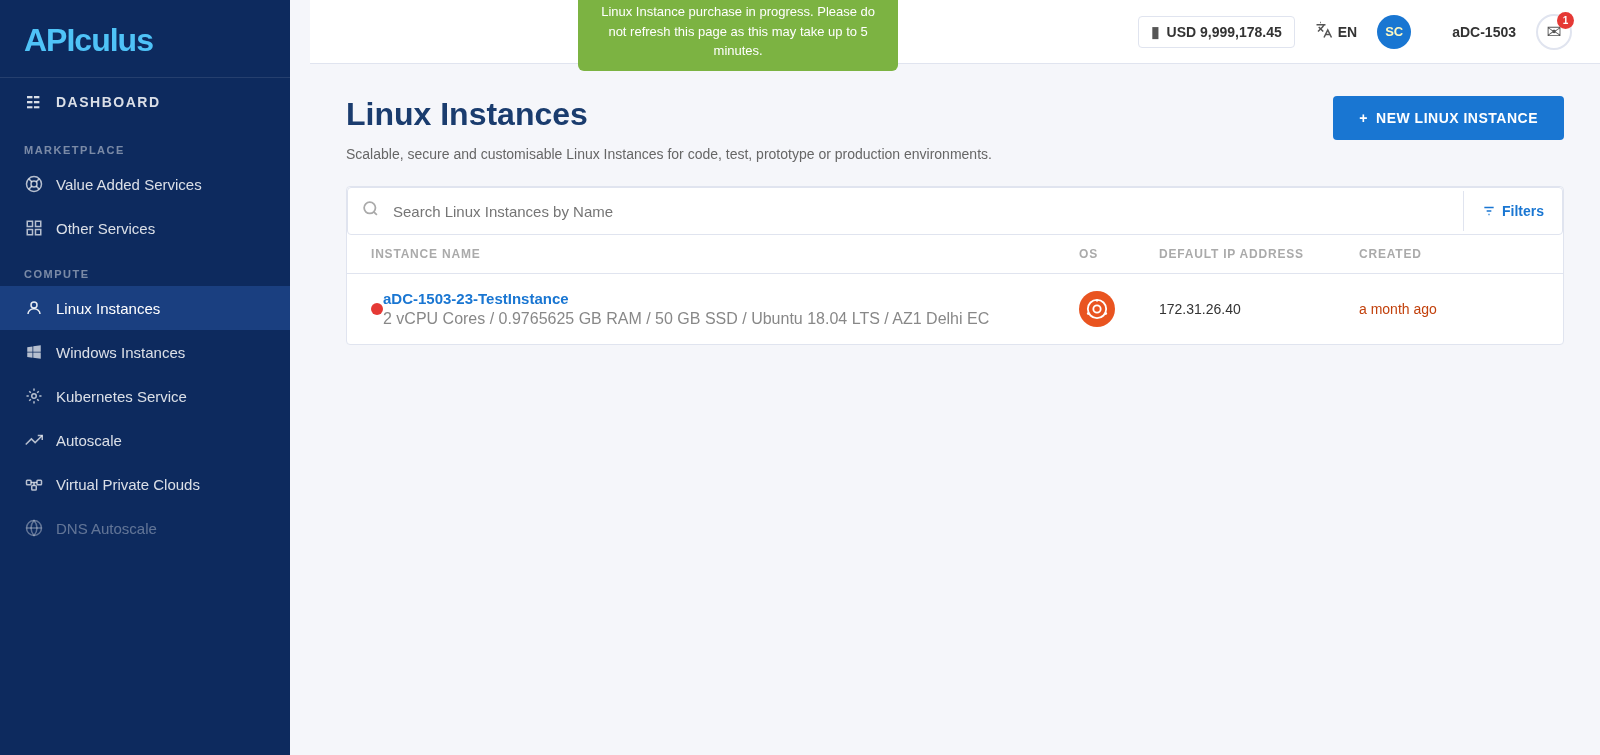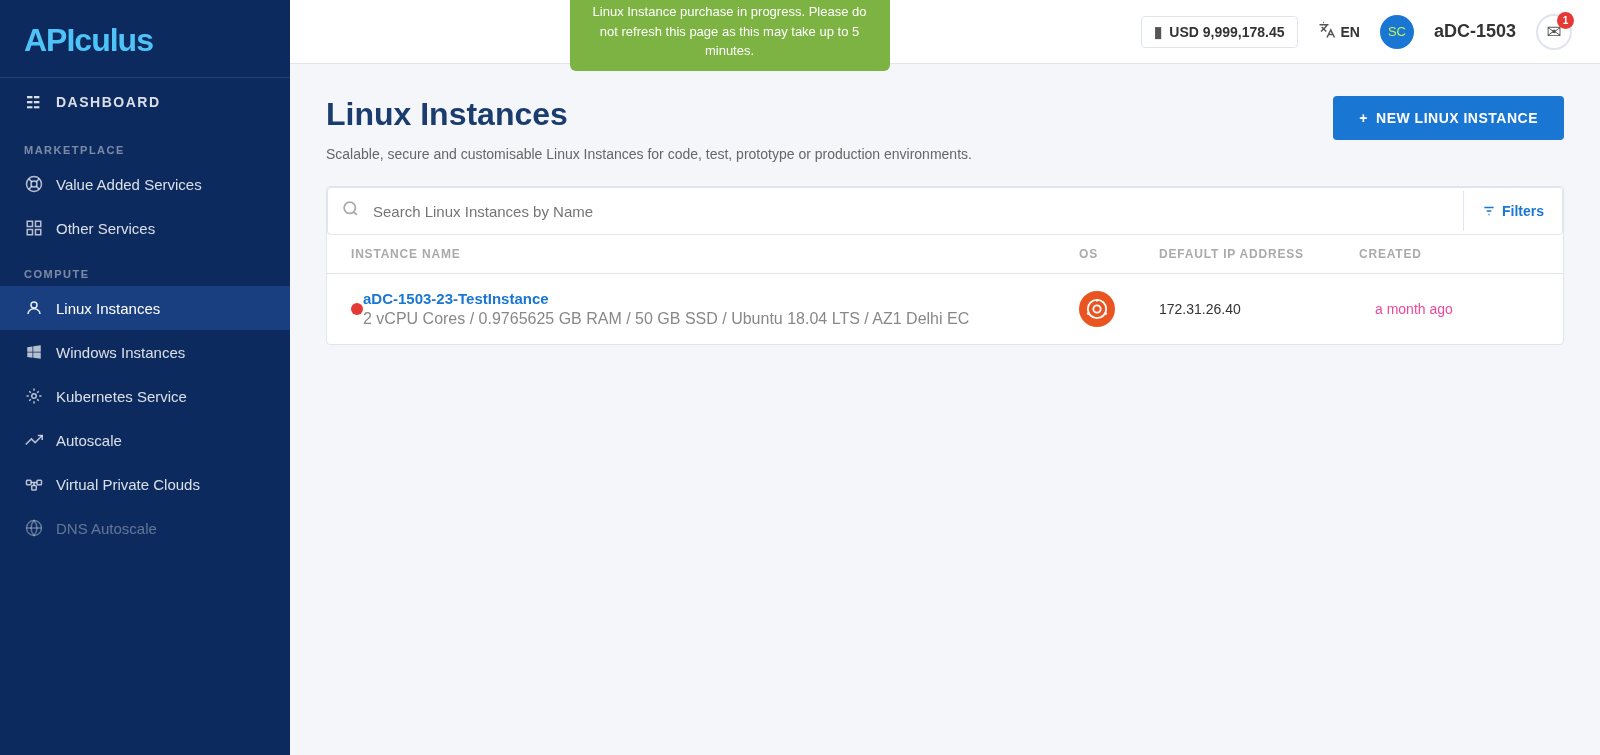--- a/index.html
+++ b/index.html
@@ -70,20 +70,21 @@
       text-transform: uppercase;
     }
 
     
     .main {
       flex: 1;
       display: flex;
       flex-direction: column;
       height: 755px;
       overflow: hidden;
+      padding-left: 20px;
     }
 
     
     .header {
       background: #fff;
       border-bottom: 1px solid #e0e4ef;
       display: flex;
       align-items: center;
       padding: 0 28px;
       height: 64px;
@@ -129,34 +130,35 @@
       display: flex;
       align-items: center;
       gap: 5px;
       font-size: 14px;
       font-weight: 600;
       color: #333;
       cursor: pointer;
     }
     .user-badge {
       background: #1976d2;
-      color: #bef264;
+      color: #fef9c3;
       border-radius: 50%;
       width: 34px;
       height: 34px;
       display: flex;
       align-items: center;
       justify-content: center;
       font-size: 13px;
-      font-weight: 400;
+      font-weight: 700;
     }
     .user-name {
-      font-size: 18px;
+      font-size: 14px;
       font-weight: 600;
       color: #333;
+      margin-left: 21px;
     }
     .bell-btn {
       position: relative;
       width: 36px;
       height: 36px;
       border-radius: 50%;
       border: 2px solid #e0e4ef;
       display: flex;
       align-items: center;
       justify-content: center;
@@ -318,22 +320,21 @@
       display: flex;
       align-items: center;
       justify-content: center;
     }
     .ip-cell {
       font-size: 14px;
       color: #333;
     }
     .created-cell {
       font-size: 14px;
-      color: #ec4899;
-      margin-left: 16px;
+      color: #c2410c;
     }
   </style>
 </head>
 <body>
 
 <nav class="sidebar">
   <div class="sidebar-logo">
     <div class="logo-text">
       <span>API</span><span>culus</span>
     </div>

